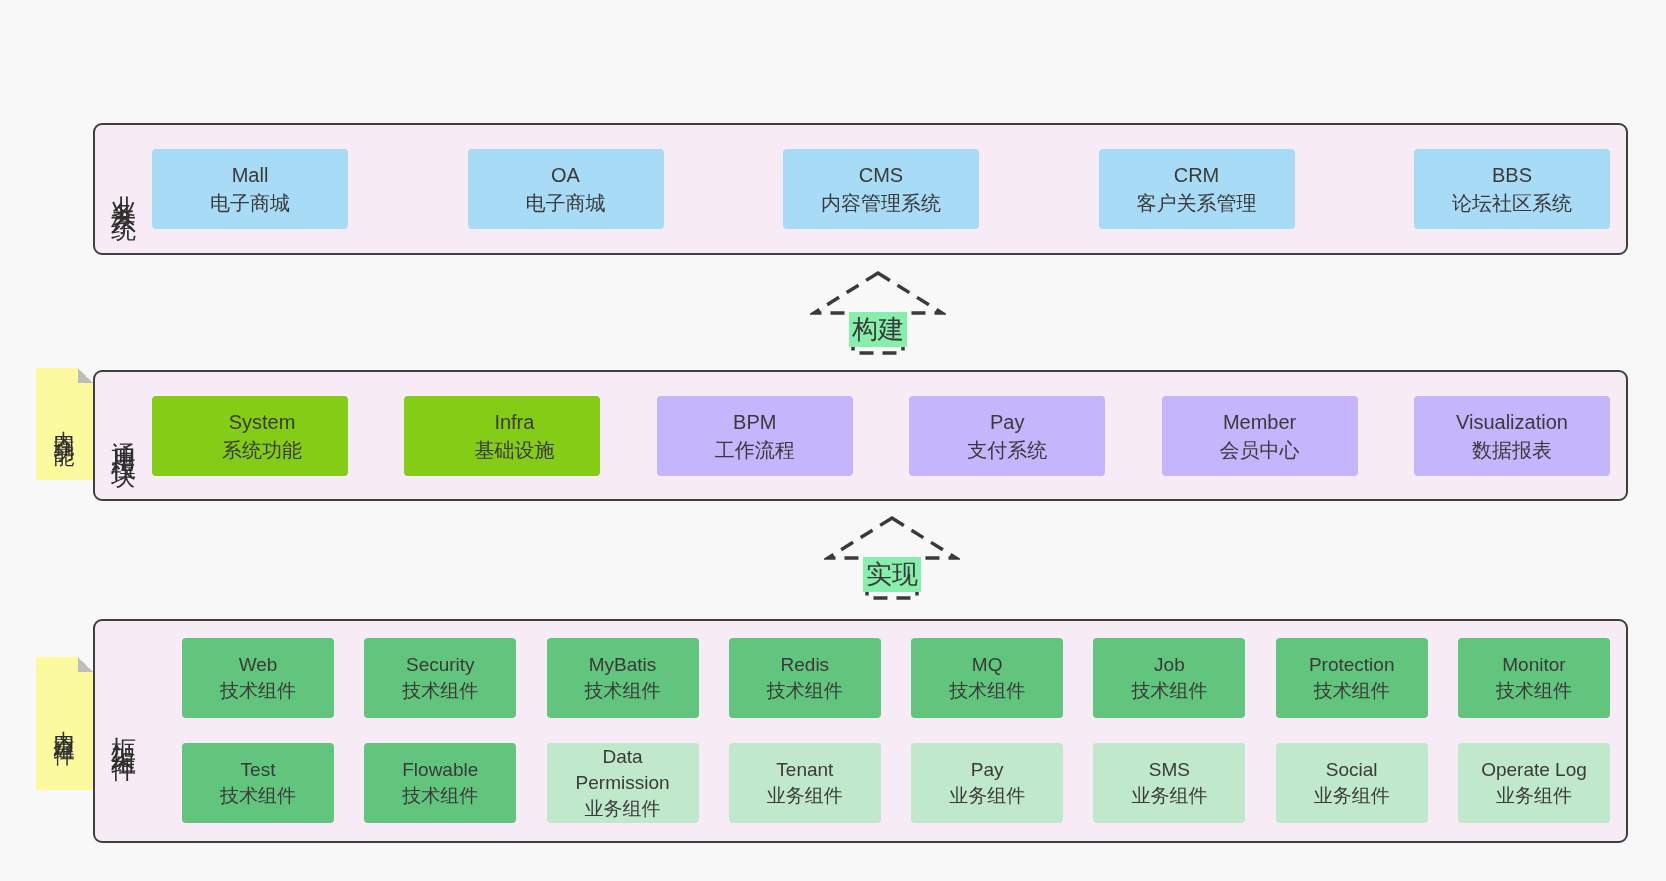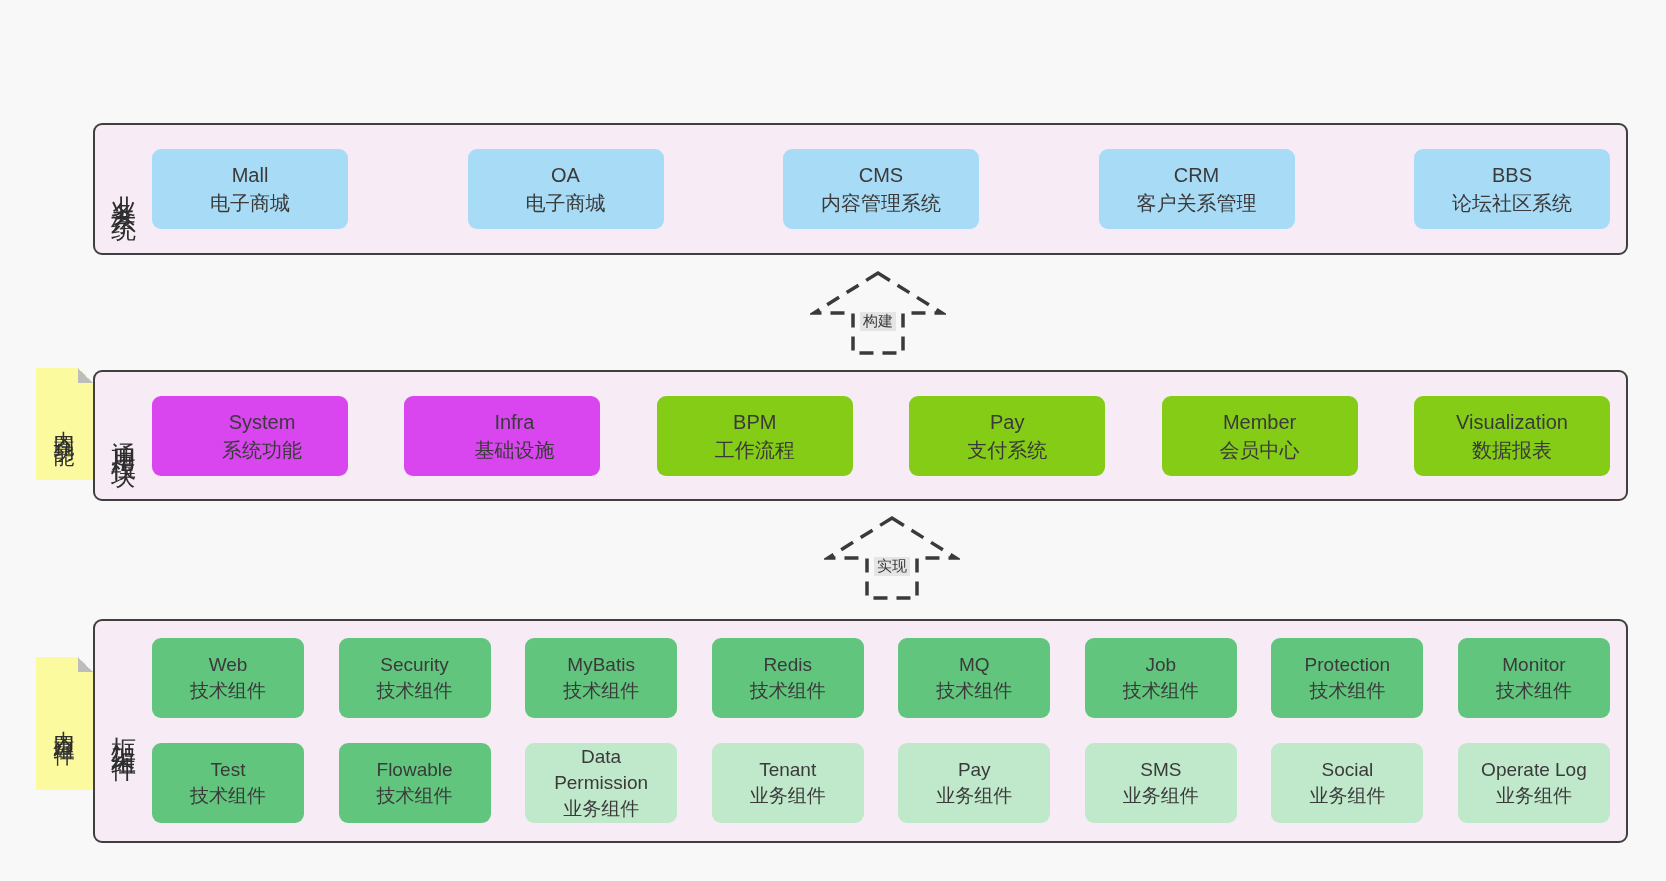--- a/index.html
+++ b/index.html
@@ -16,50 +16,50 @@
   .band-label{width:57px;display:flex;align-items:center;justify-content:center;flex:none;}
   .vtext{writing-mode:vertical-rl;text-orientation:upright;letter-spacing:7px;
          font-size:25px;color:#2e2e2e;line-height:1;}
 
   .box-row{flex:1;display:flex;align-items:center;justify-content:space-between;
            padding:0 16px 0 0;}
   .rows{flex:1;display:flex;flex-direction:column;gap:25px;padding:17px 16px 0 0;}
   .row8{display:flex;justify-content:space-between;}
 
   
-  .box{height:80px;border-radius:9px;display:flex;flex-direction:column;
+  .box{height:80px;border-radius:4px;display:flex;flex-direction:column;
        align-items:center;justify-content:center;text-align:center;
        color:#3a3a3a;box-sizing:border-box;padding:0 14px;}
   .box .name,.box .desc{display:block;}
   .w6{width:196px;font-size:20px;line-height:28px;}
-  .w8{width:152px;font-size:19px;line-height:26px;}
+  .w8{width:152px;font-size:19px;line-height:26px;margin-left:30px;}
   .blue{background:#a8dbf5;}
-  .red{background:#d946ef;padding-left:38px;}
-  .pink{background:#84cc16;}
+  .red{background:#84cc16;padding-left:38px;}
+  .pink{background:#c4b5fd;}
   .green{background:#62c57d;}
   .green-light{background:#c0e8ca;}
 
   
   .sticky{position:absolute;left:36px;width:57px;background:#fbfa9e;
           box-shadow:0 1px 2px rgba(0,0,0,.18);
           display:flex;align-items:center;justify-content:center;
           clip-path:polygon(0 0,calc(100% - 15px) 0,100% 15px,100% 100%,0 100%);}
   #sticky1{top:368px;height:112px;}
   #sticky2{top:657px;height:133px;}
   .fold{position:absolute;top:0;right:0;width:15px;height:15px;
         background:linear-gradient(to bottom left,rgba(0,0,0,0) 50%,#bdbdbd 50%);}
   .sticky .vtext{font-size:21px;letter-spacing:5px;color:#2e2e2e;}
 
   
   .arrow{position:absolute;width:136px;height:90px;}
   #arrow1{left:810px;top:268px;}
   #arrow2{left:824px;top:513px;}
   .arrow svg{position:absolute;left:0;top:0;}
   .arrow-label{position:absolute;left:50%;top:44px;transform:translateX(-50%);
-               background:#e5e5e5;padding:0 3px;font-size:15px;color:#3a3a3a;
+               background:#86efac;padding:0 3px;font-size:26px;color:#3a3a3a;
                white-space:nowrap;}
 </style>
 </head>
 <body>
 
 <div class="canvas">
 
   <section class="band" id="band1">
     <div class="band-label">
       <span class="vtext">业务系统</span>

